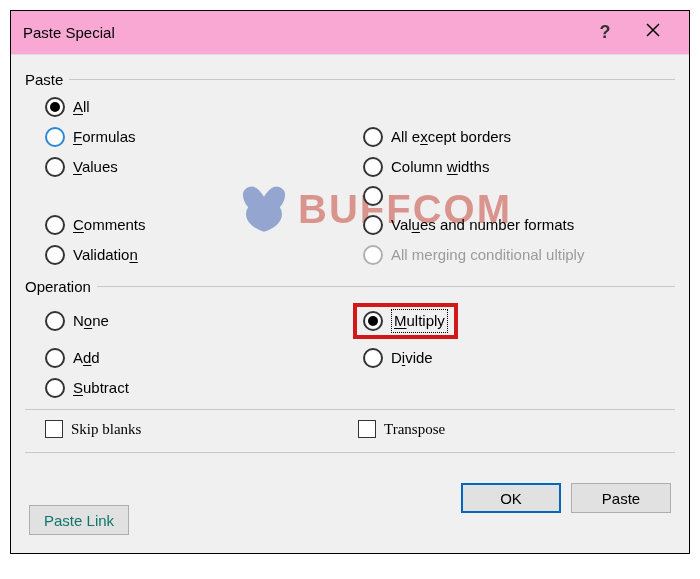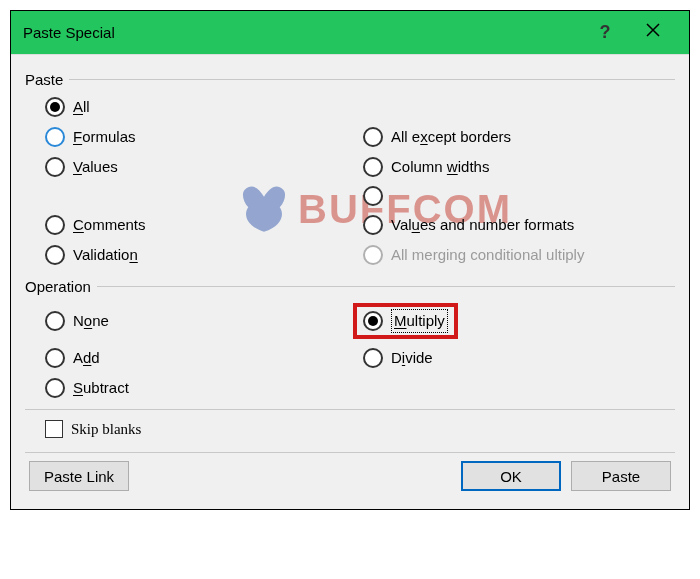--- a/index.html
+++ b/index.html
@@ -17,21 +17,21 @@
     padding: 10px;
   }
   .dialog {
     border: 1px solid #000;
     background: #f0f0f0;
     width: 680px;
   }
   .titlebar {
     display: flex;
     align-items: center;
-    background: #22c55e;
+    background: #f9a8d4;
     border-bottom: 1px solid #ddd;
     padding: 8px 12px;
     height: 44px;
   }
   .titlebar-title {
     flex: 1;
     font-size: 15px;
     color: #000;
   }
   .titlebar-btn {
@@ -144,21 +144,21 @@
     min-width: 100px;
     height: 30px;
     display: flex;
     align-items: center;
     justify-content: center;
     border: 1px solid #adadad;
     background: #e1e1e1;
     padding: 0 14px;
     font-size: 15px;
   }
-  .btn.disabled { color: #000000; }
+  .btn.disabled { color: #0f766e; margin-top: 44px; }
   .btn.default {
     border: 2px solid #0067c0;
     background: #e1e1e1;
   }
 
   
   .watermark {
     position: absolute;
     left: 225px;
     top: 170px;
@@ -298,20 +298,24 @@
           <span class="label"><span class="u">S</span>ubtract</span>
         </div>
         <div class="rright"></div>
       </div>
 
       <div class="check-row">
         <div class="check">
           <span class="box"></span>
           <span class="label">Skip <span class="u">b</span>lanks</span>
         </div>
+        <div class="check">
+          <span class="box"></span>
+          <span class="label">Transpos<span class="u">e</span></span>
+        </div>
       </div>
 
       <div class="button-row">
         <div class="btn disabled">
           <span>Paste <span class="u">L</span>ink</span>
         </div>
         <div class="spacer"></div>
         <div class="btn default">
           <span>OK</span>
         </div>

